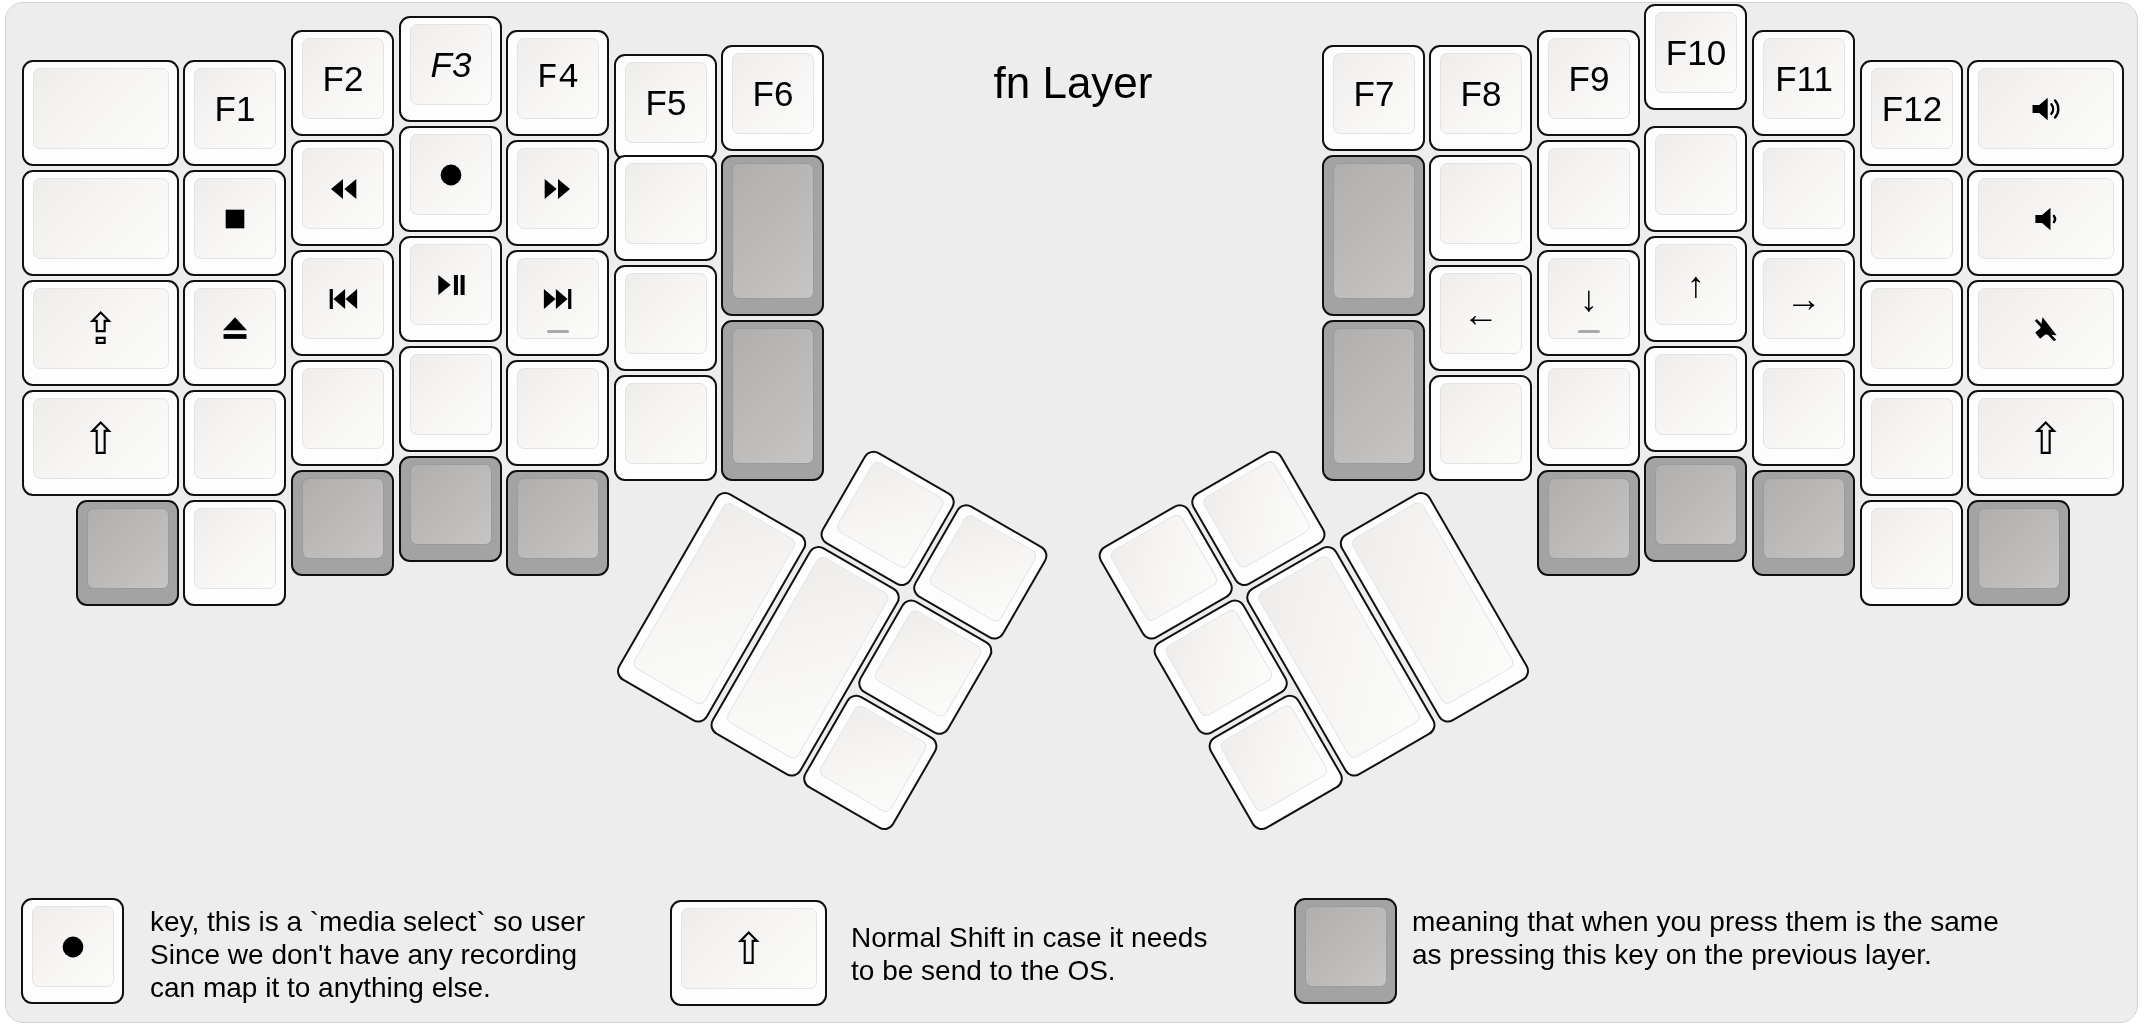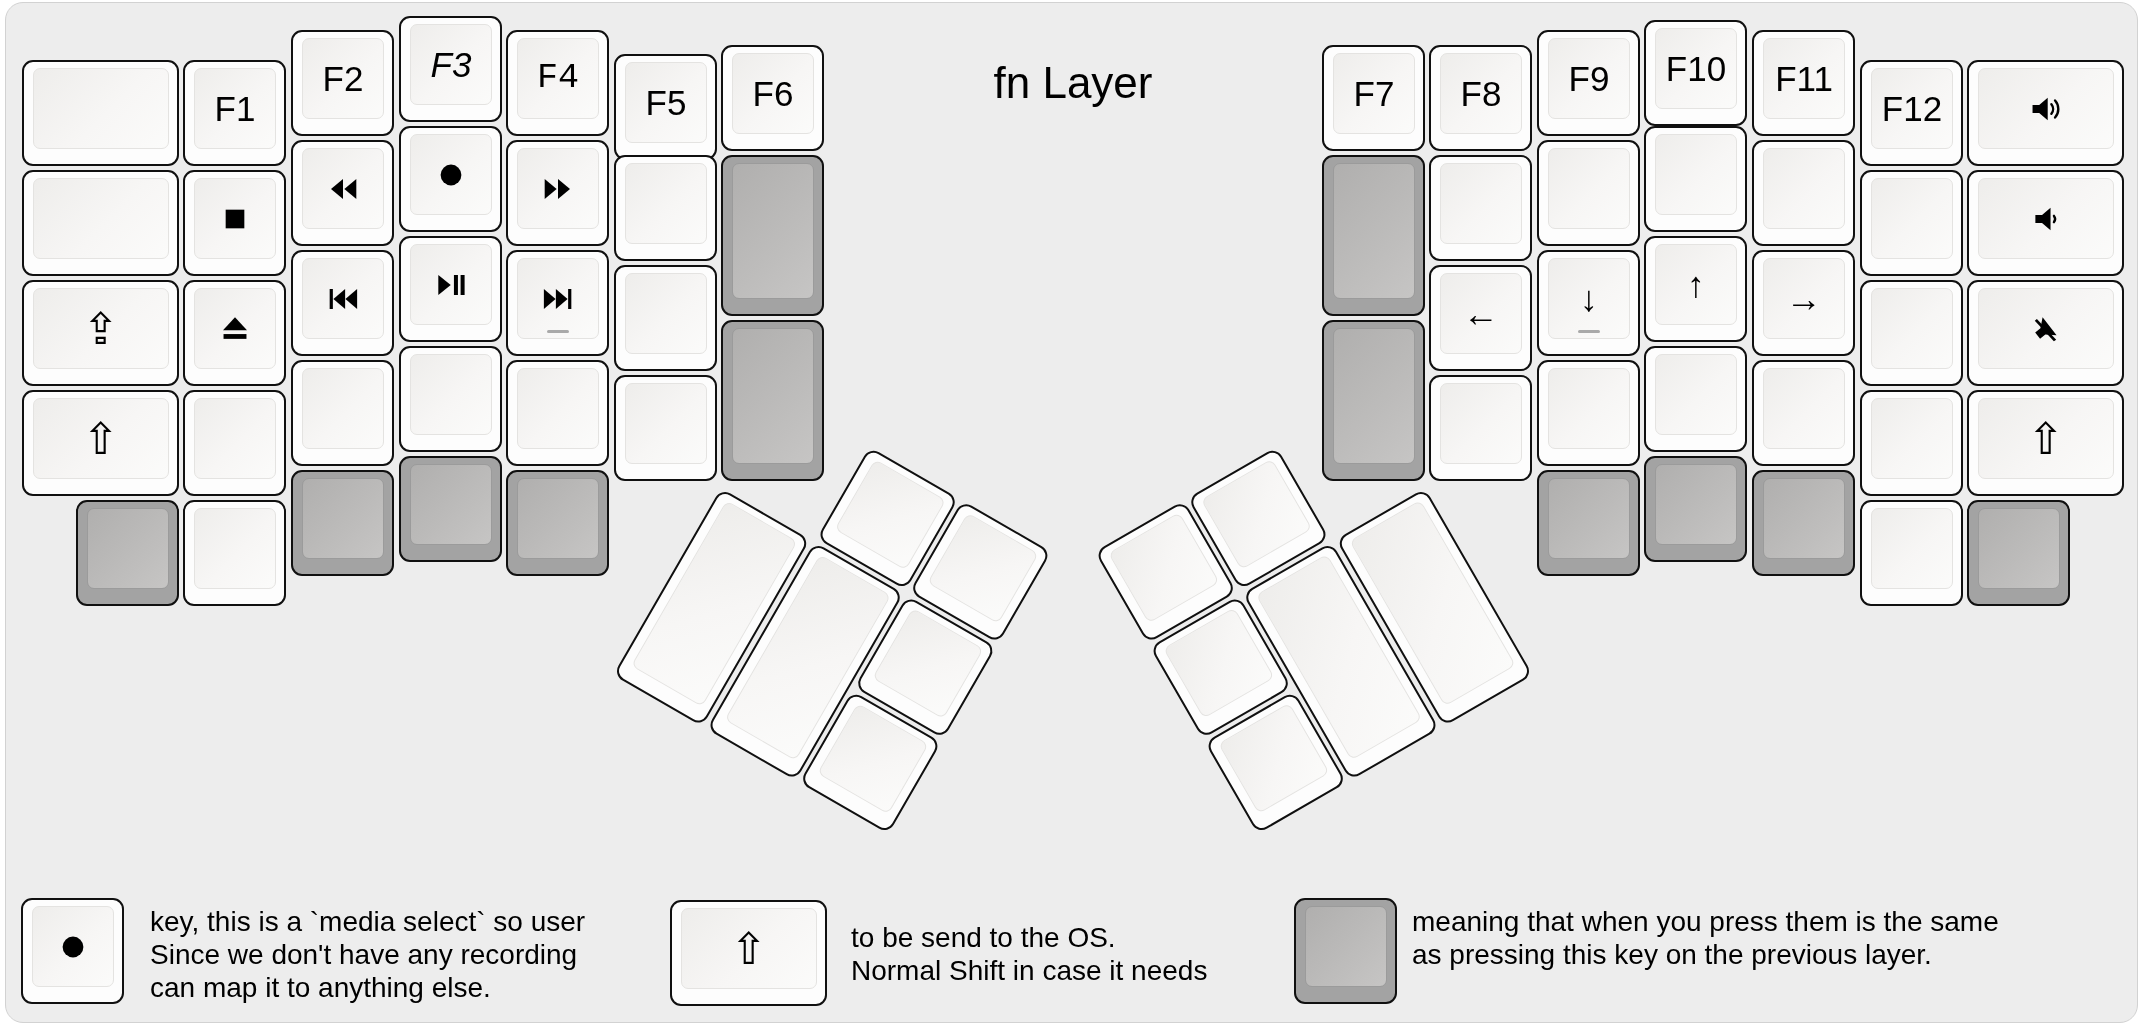--- a/index.html
+++ b/index.html
@@ -235,21 +235,21 @@
         <span class="lbl lbl-arrow">↓</span>
         <div class="homing-bar"></div>
       </div>
     </div>
     <div class="key white" style="left: 1537px; top: 360px;">
       <div class="keytop"></div>
     </div>
     <div class="key gray" style="left: 1537px; top: 470px;">
       <div class="keytop"></div>
     </div>
-    <div class="key white" style="left: 1644px; top: 20px;">
+    <div class="key white" style="left: 1644px; top: 4px;">
       <div class="keytop">
         <span class="lbl lbl-f">F10</span>
       </div>
     </div>
     <div class="key white" style="left: 1644px; top: 126px;">
       <div class="keytop"></div>
     </div>
     <div class="key white" style="left: 1644px; top: 236px;">
       <div class="keytop">
         <span class="lbl lbl-arrow">↑</span>
@@ -385,22 +385,22 @@
       <div>key, this is a `media select` so user</div>
       <div>Since we don't have any recording</div>
       <div>can map it to anything else.</div>
     </div>
     <div class="key white" style="left: 670px; top: 900px; width: 157px;">
       <div class="keytop">
         <span class="lbl lbl-mod">⇧</span>
       </div>
     </div>
     <div class="legend-text" style="left: 851px; top: 921px;">
+      <div>Normal Shift in case it needs</div>
       <div>to be send to the OS.</div>
-      <div>Normal Shift in case it needs</div>
     </div>
     <div class="key gray" style="left: 1294px; top: 898px;">
       <div class="keytop"></div>
     </div>
     <div class="legend-text" style="left: 1412px; top: 905px;">
       <div>meaning that when you press them is the same</div>
       <div>as pressing this key on the previous layer.</div>
     </div>
   </div>
 

